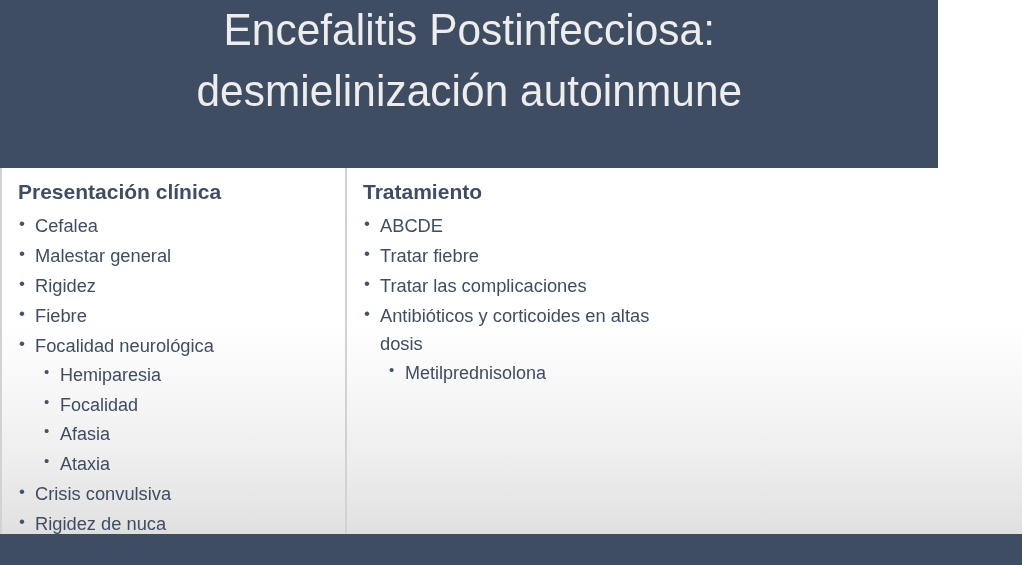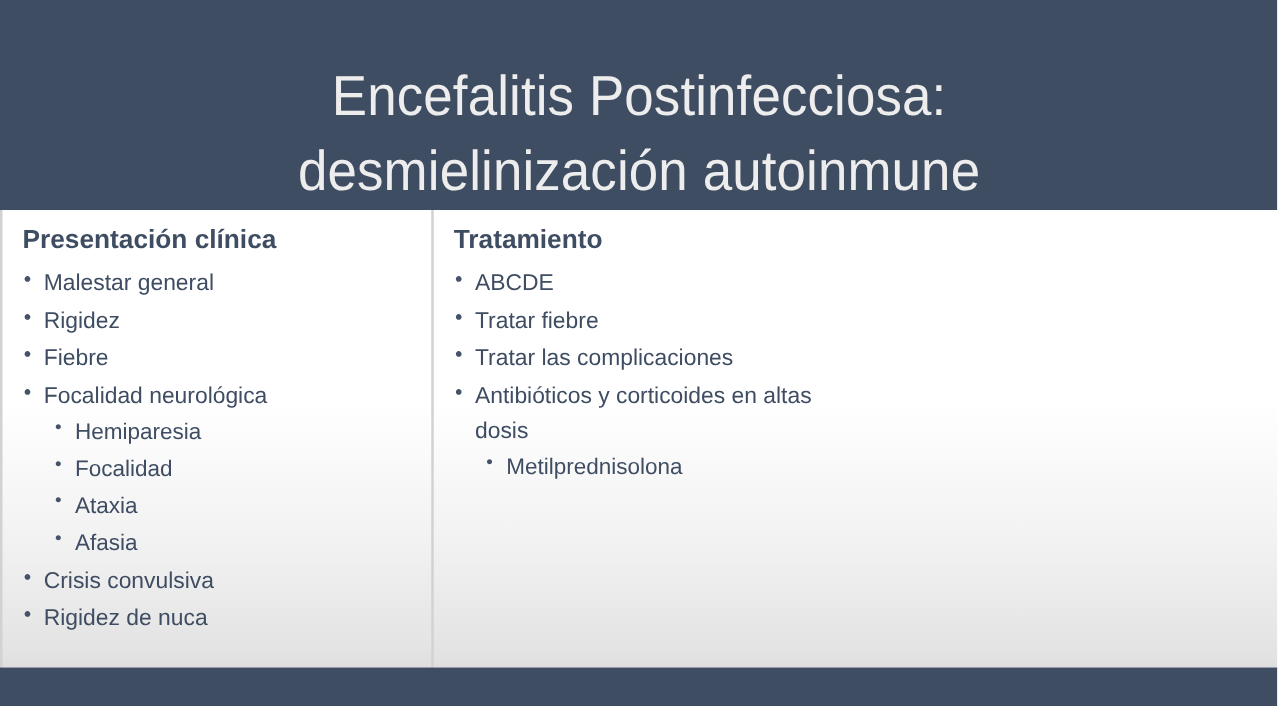--- a/index.html
+++ b/index.html
@@ -18,25 +18,25 @@
     height: 565px;
     overflow: hidden;
     background: #ffffff;
   }
 
   
   .title-banner {
     position: absolute;
     left: 0;
     top: 0;
-    width: 1022px;
+    width: 938px;
     height: 168px;
     background: #3f4d63;
     display: flex;
-    align-items: flex-end;
+    align-items: flex-start;
     justify-content: center;
     box-sizing: border-box;
     padding: 0 40px;
   }
   .title-text {
     color: #ededed;
     font-family: "Liberation Sans Narrow", "Liberation Sans", "DejaVu Sans Condensed", "DejaVu Sans", sans-serif;
     font-size: 45px;
     line-height: 1.35;
     font-weight: 400;
@@ -149,28 +149,29 @@
     <div class="title-text">Encefalitis Postinfecciosa:
 desmielinización  autoinmune</div>
   </div>
 
   <div class="content-band">
 
 
     <div class="col col-mid">
       <div class="col-head">Presentación clínica</div>
       <ul class="bullets">
+          <li>Cefalea</li>
           <li>Malestar general</li>
           <li>Rigidez</li>
           <li>Fiebre</li>
           <li>Focalidad neurológica</li>
           <li class="sub">Hemiparesia</li>
           <li class="sub">Focalidad</li>
+          <li class="sub">Afasia</li>
           <li class="sub">Ataxia</li>
-          <li class="sub">Afasia</li>
           <li>Crisis convulsiva</li>
           <li>Rigidez de nuca</li>
         </ul>
     </div>
 
     <div class="col col-right">
       <div class="col-head">Tratamiento</div>
       <ul class="bullets">
           <li>ABCDE</li>
           <li>Tratar fiebre</li>

